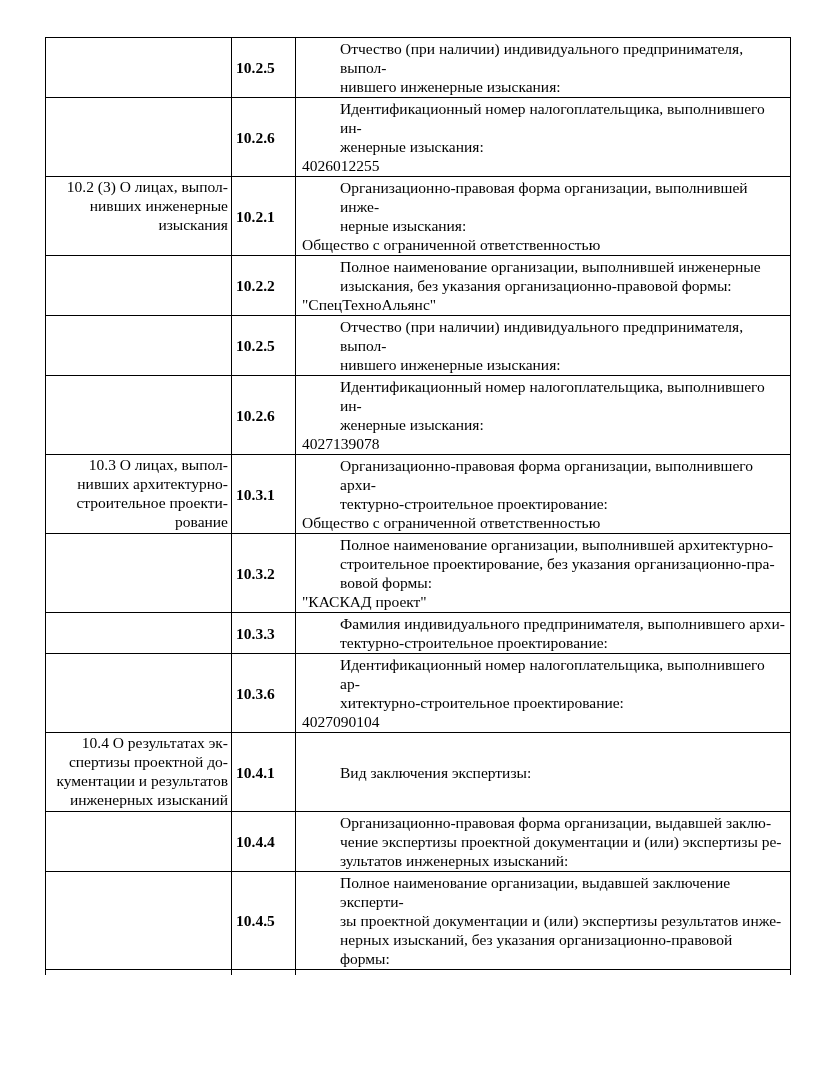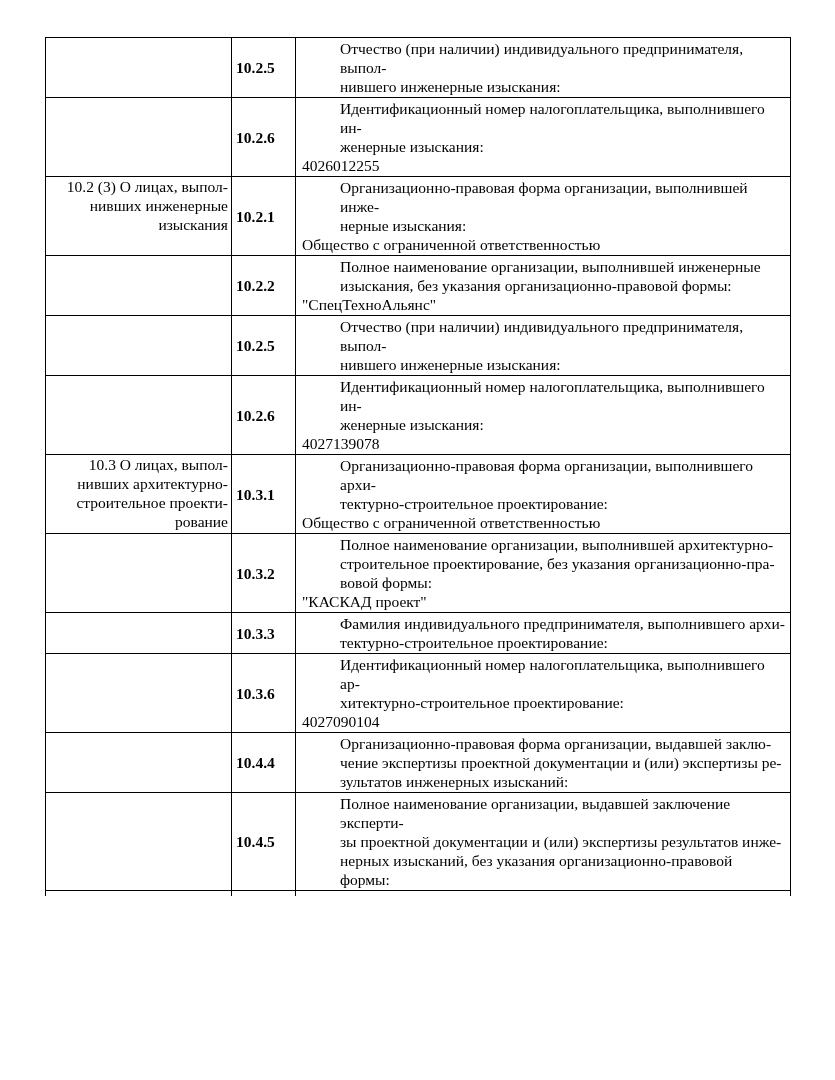--- a/index.html
+++ b/index.html
@@ -215,20 +215,35 @@
     <td class="cell-number">
       <span>10.3.6</span>
     </td>
     <td class="cell-desc">
       <div class="item-label">Идентификационный номер налогоплательщика, выполнившего ар-
 хитектурно-строительное проектирование:</div>
       <div class="item-value">4027090104</div>
     </td>
   </tr>
 
+  <tr>
+    <td class="cell-section">
+      <span class="section-text">10.4 О результатах эк-
+спертизы проектной до-
+кументации и результатов
+инженерных изысканий</span>
+    </td>
+    <td class="cell-number">
+      <span>10.4.1</span>
+    </td>
+    <td class="cell-desc">
+      <div class="item-label">Вид заключения экспертизы:</div>
+
+    </td>
+  </tr>
 
 
 
   <tr>
     <td class="cell-section">
       <span class="section-text"></span>
     </td>
     <td class="cell-number">
       <span>10.4.4</span>
     </td>

